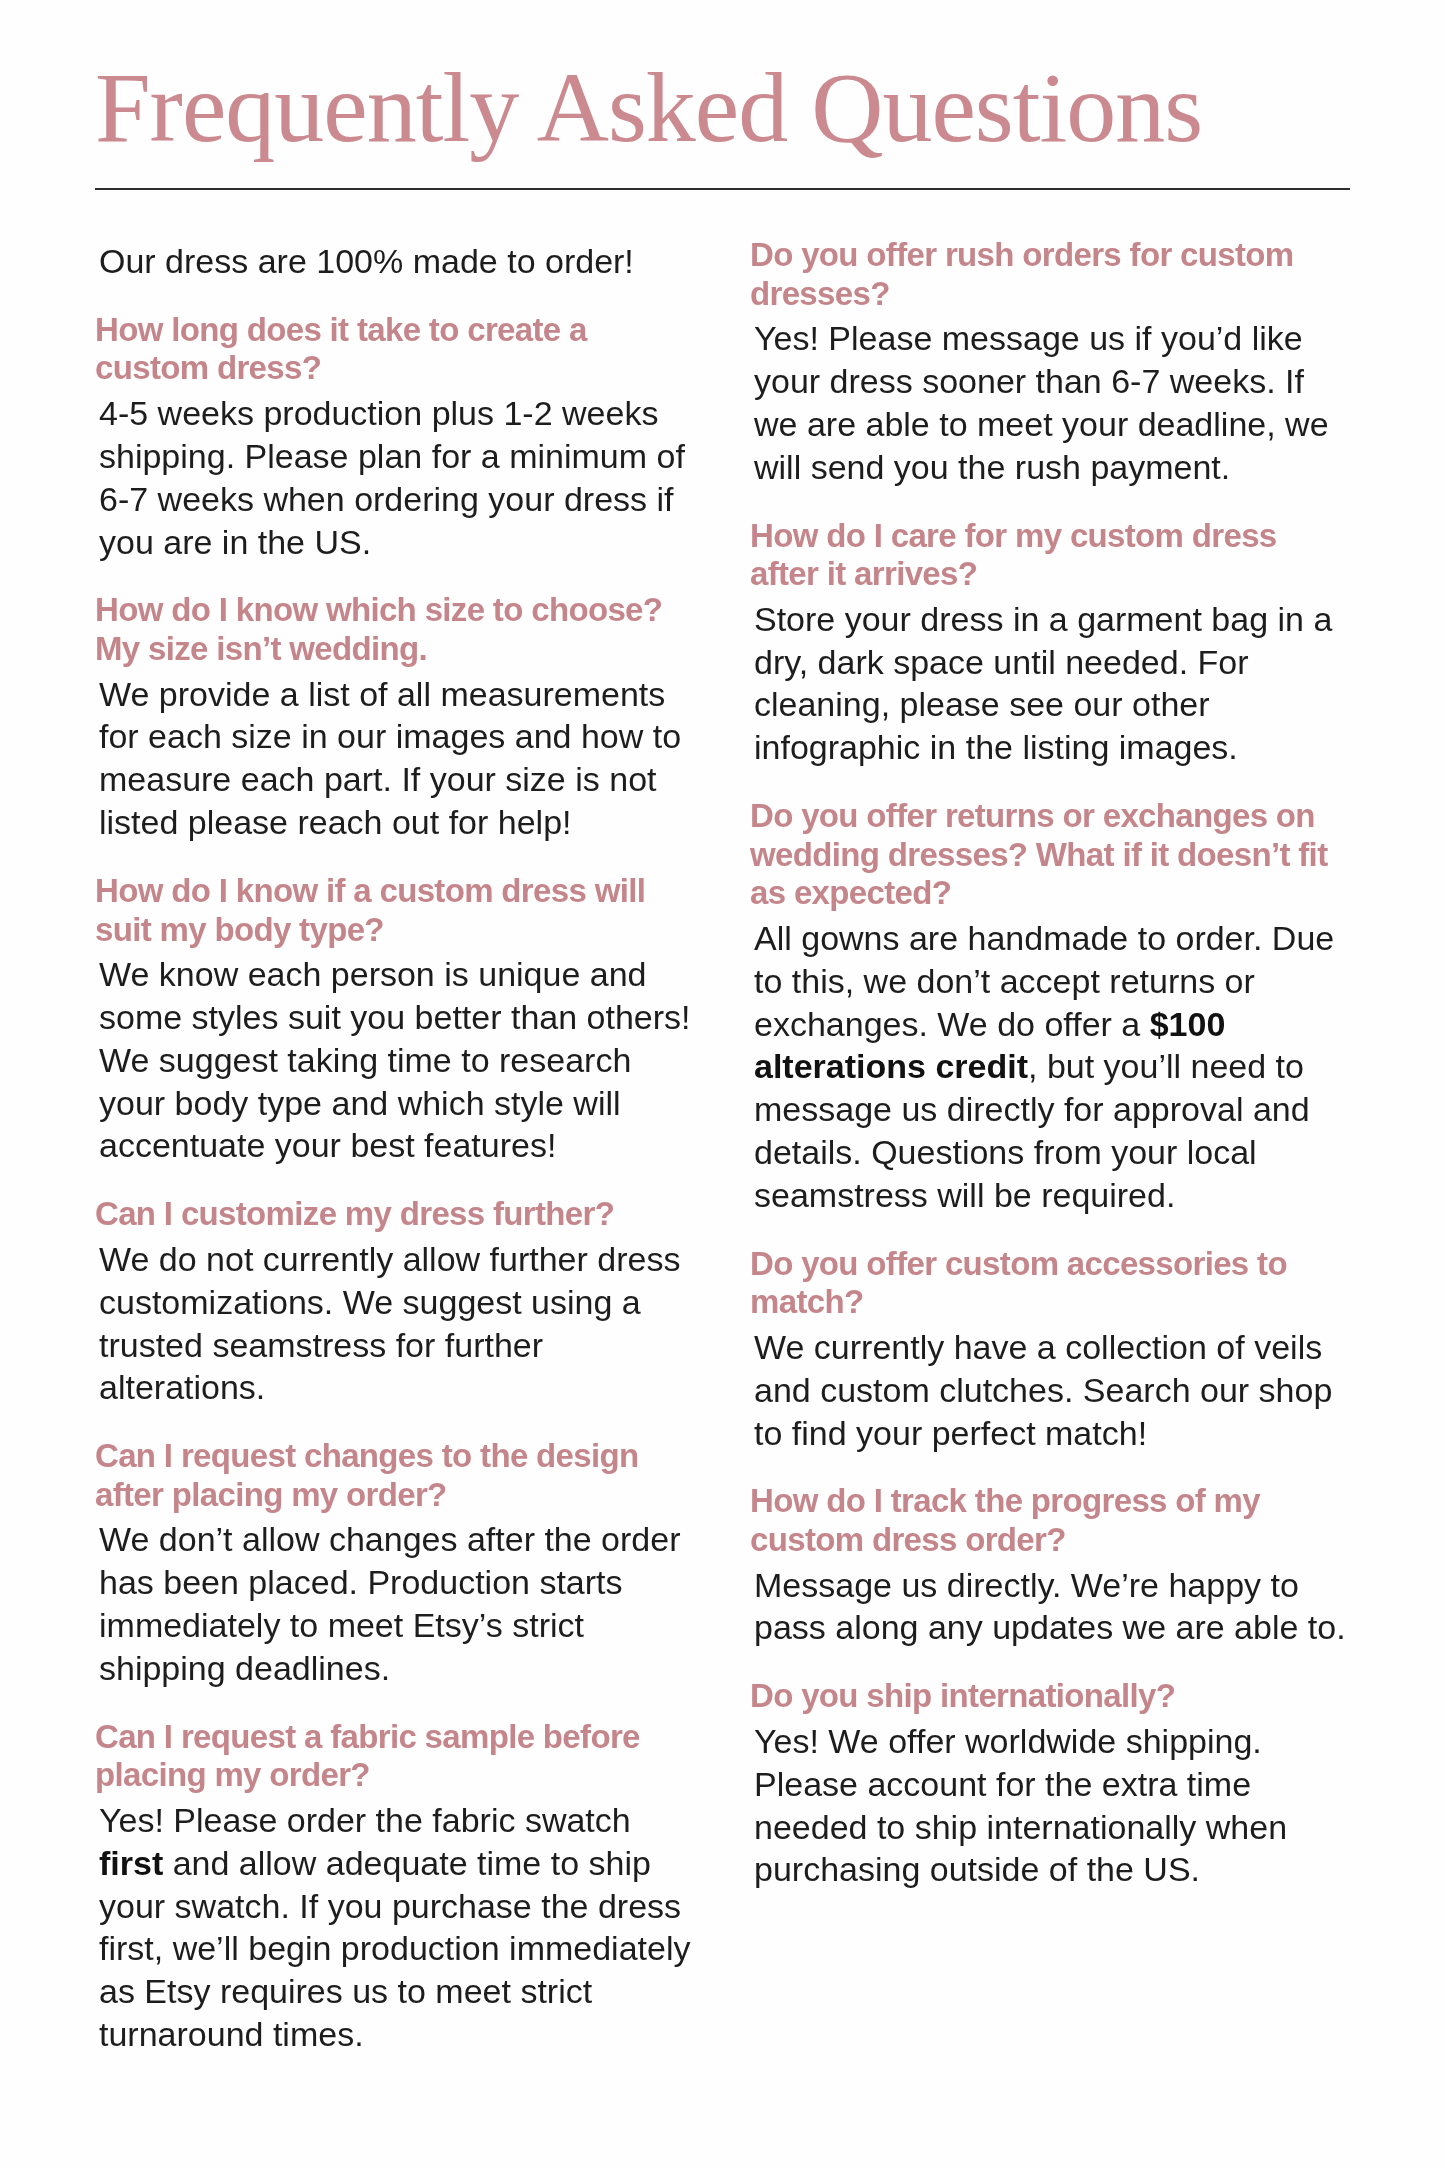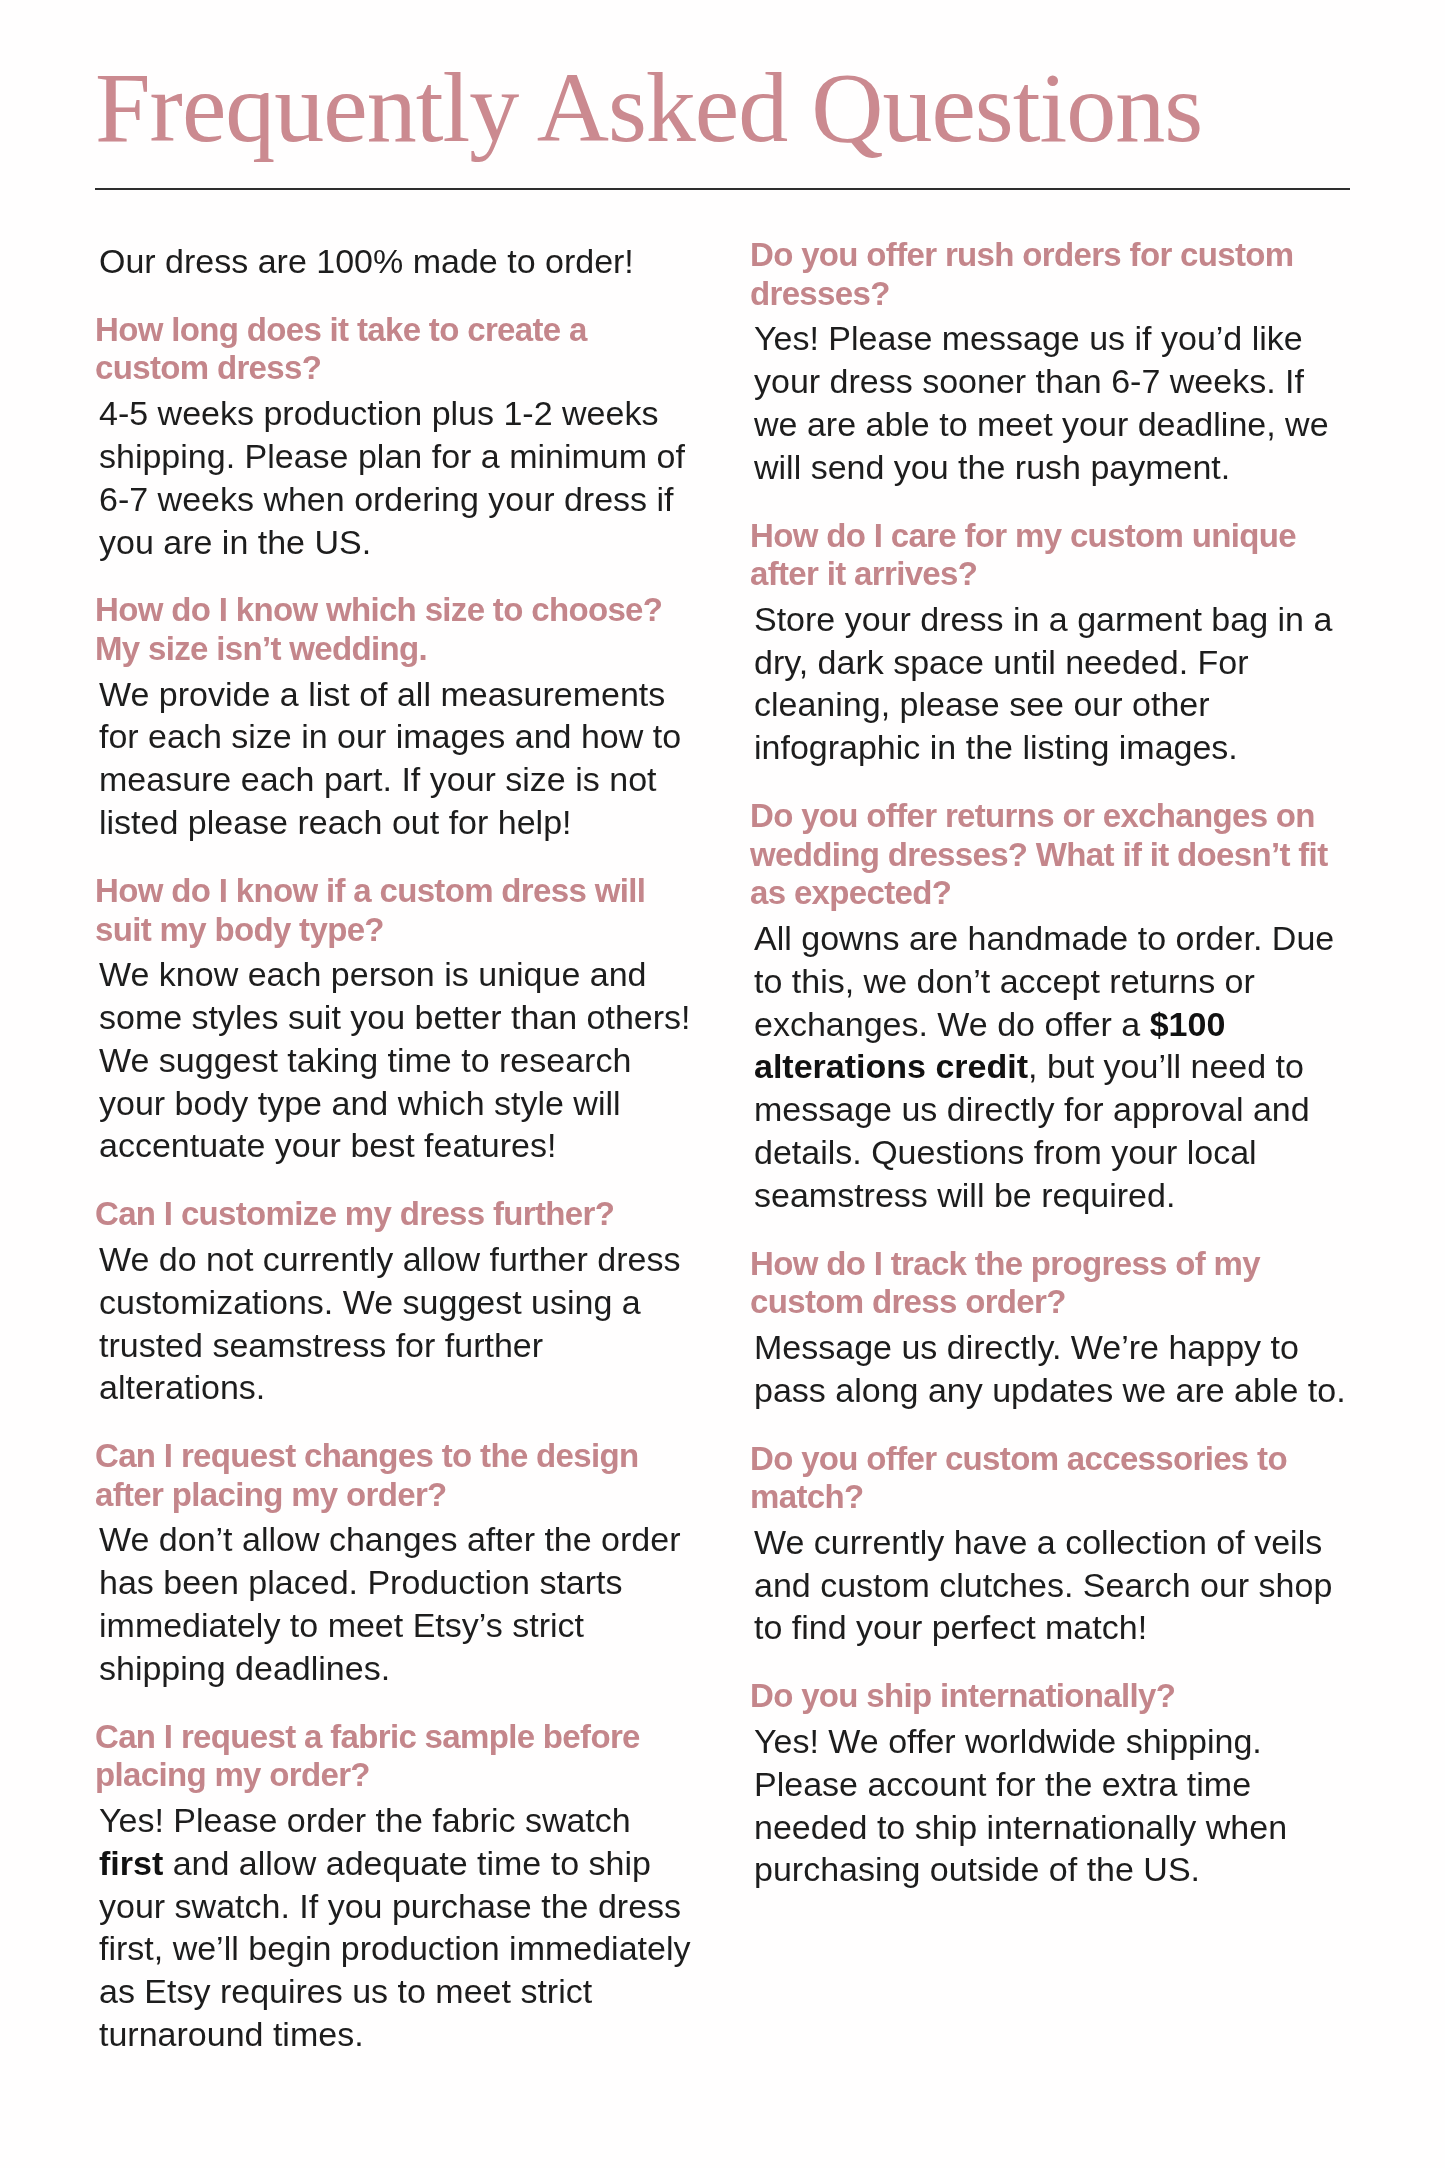--- a/index.html
+++ b/index.html
@@ -114,37 +114,37 @@
 
     <div class="col">
 
       <div class="faq-item">
         <p class="q">Do you offer rush orders for custom dresses?</p>
         <p class="a"><span>Yes! Please message us if you’d like your dress sooner than 6-7 weeks. If we are able to meet your deadline, we will send you the rush payment.</span></p>
       </div>
 
 
       <div class="faq-item">
-        <p class="q">How do I care for my custom unique after it arrives?</p>
+        <p class="q">How do I care for my custom dress after it arrives?</p>
         <p class="a"><span>Store your dress in a garment bag in a dry, dark space until needed. For cleaning, please see our other infographic in the listing images.</span></p>
       </div>
 
       <div class="faq-item">
         <p class="q">Do you offer returns or exchanges on wedding dresses? What if it doesn’t fit as expected?</p>
         <p class="a"><span>All gowns are handmade to order. Due to this, we don’t accept returns or exchanges. We do offer a </span><b>$100 alterations credit</b><span>, but you’ll need to message us directly for approval and details. Questions from your local seamstress will be required.</span></p>
       </div>
 
       <div class="faq-item">
-        <p class="q">How do I track the progress of my custom dress order?</p>
-        <p class="a"><span>Message us directly. We’re happy to pass along any updates we are able to.</span></p>
+        <p class="q">Do you offer custom accessories to match?</p>
+        <p class="a"><span>We currently have a collection of veils and custom clutches. Search our shop to find your perfect match!</span></p>
       </div>
 
       <div class="faq-item">
-        <p class="q">Do you offer custom accessories to match?</p>
-        <p class="a"><span>We currently have a collection of veils and custom clutches. Search our shop to find your perfect match!</span></p>
+        <p class="q">How do I track the progress of my custom dress order?</p>
+        <p class="a"><span>Message us directly. We’re happy to pass along any updates we are able to.</span></p>
       </div>
 
       <div class="faq-item">
         <p class="q">Do you ship internationally?</p>
         <p class="a"><span>Yes! We offer worldwide shipping. Please account for the extra time needed to ship internationally when purchasing outside of the US.</span></p>
       </div>
 
     </div>
 
   </div>

